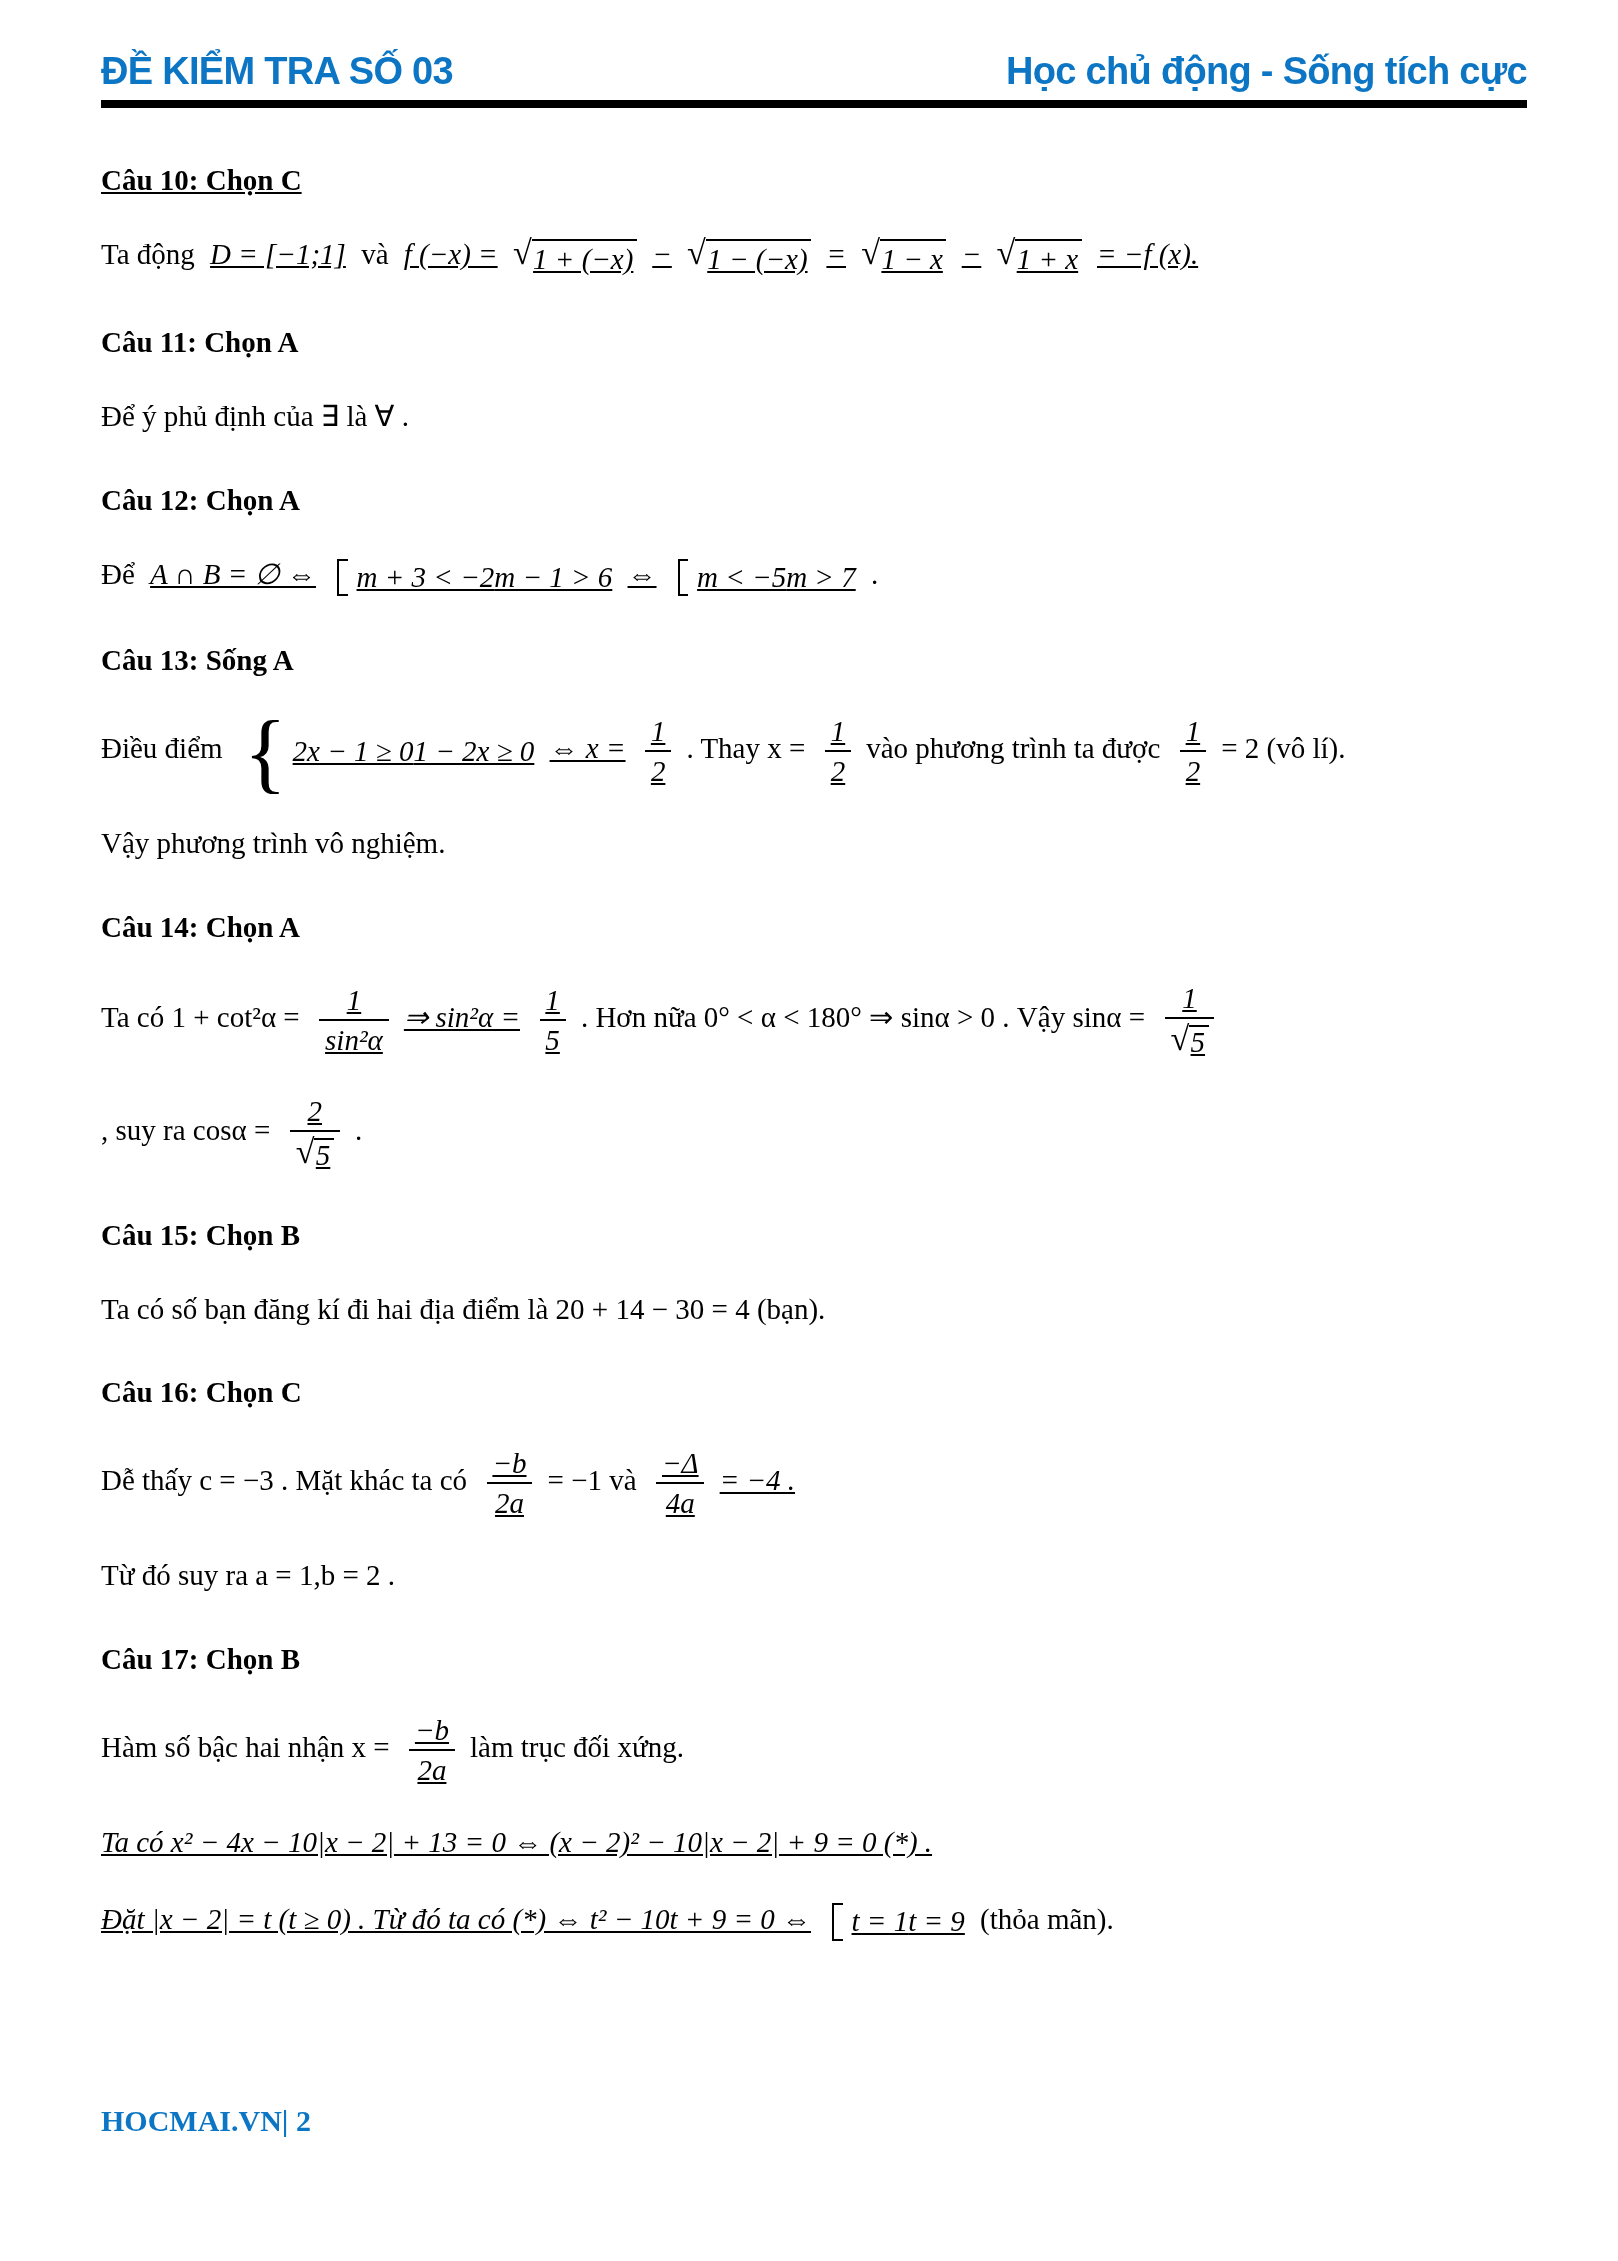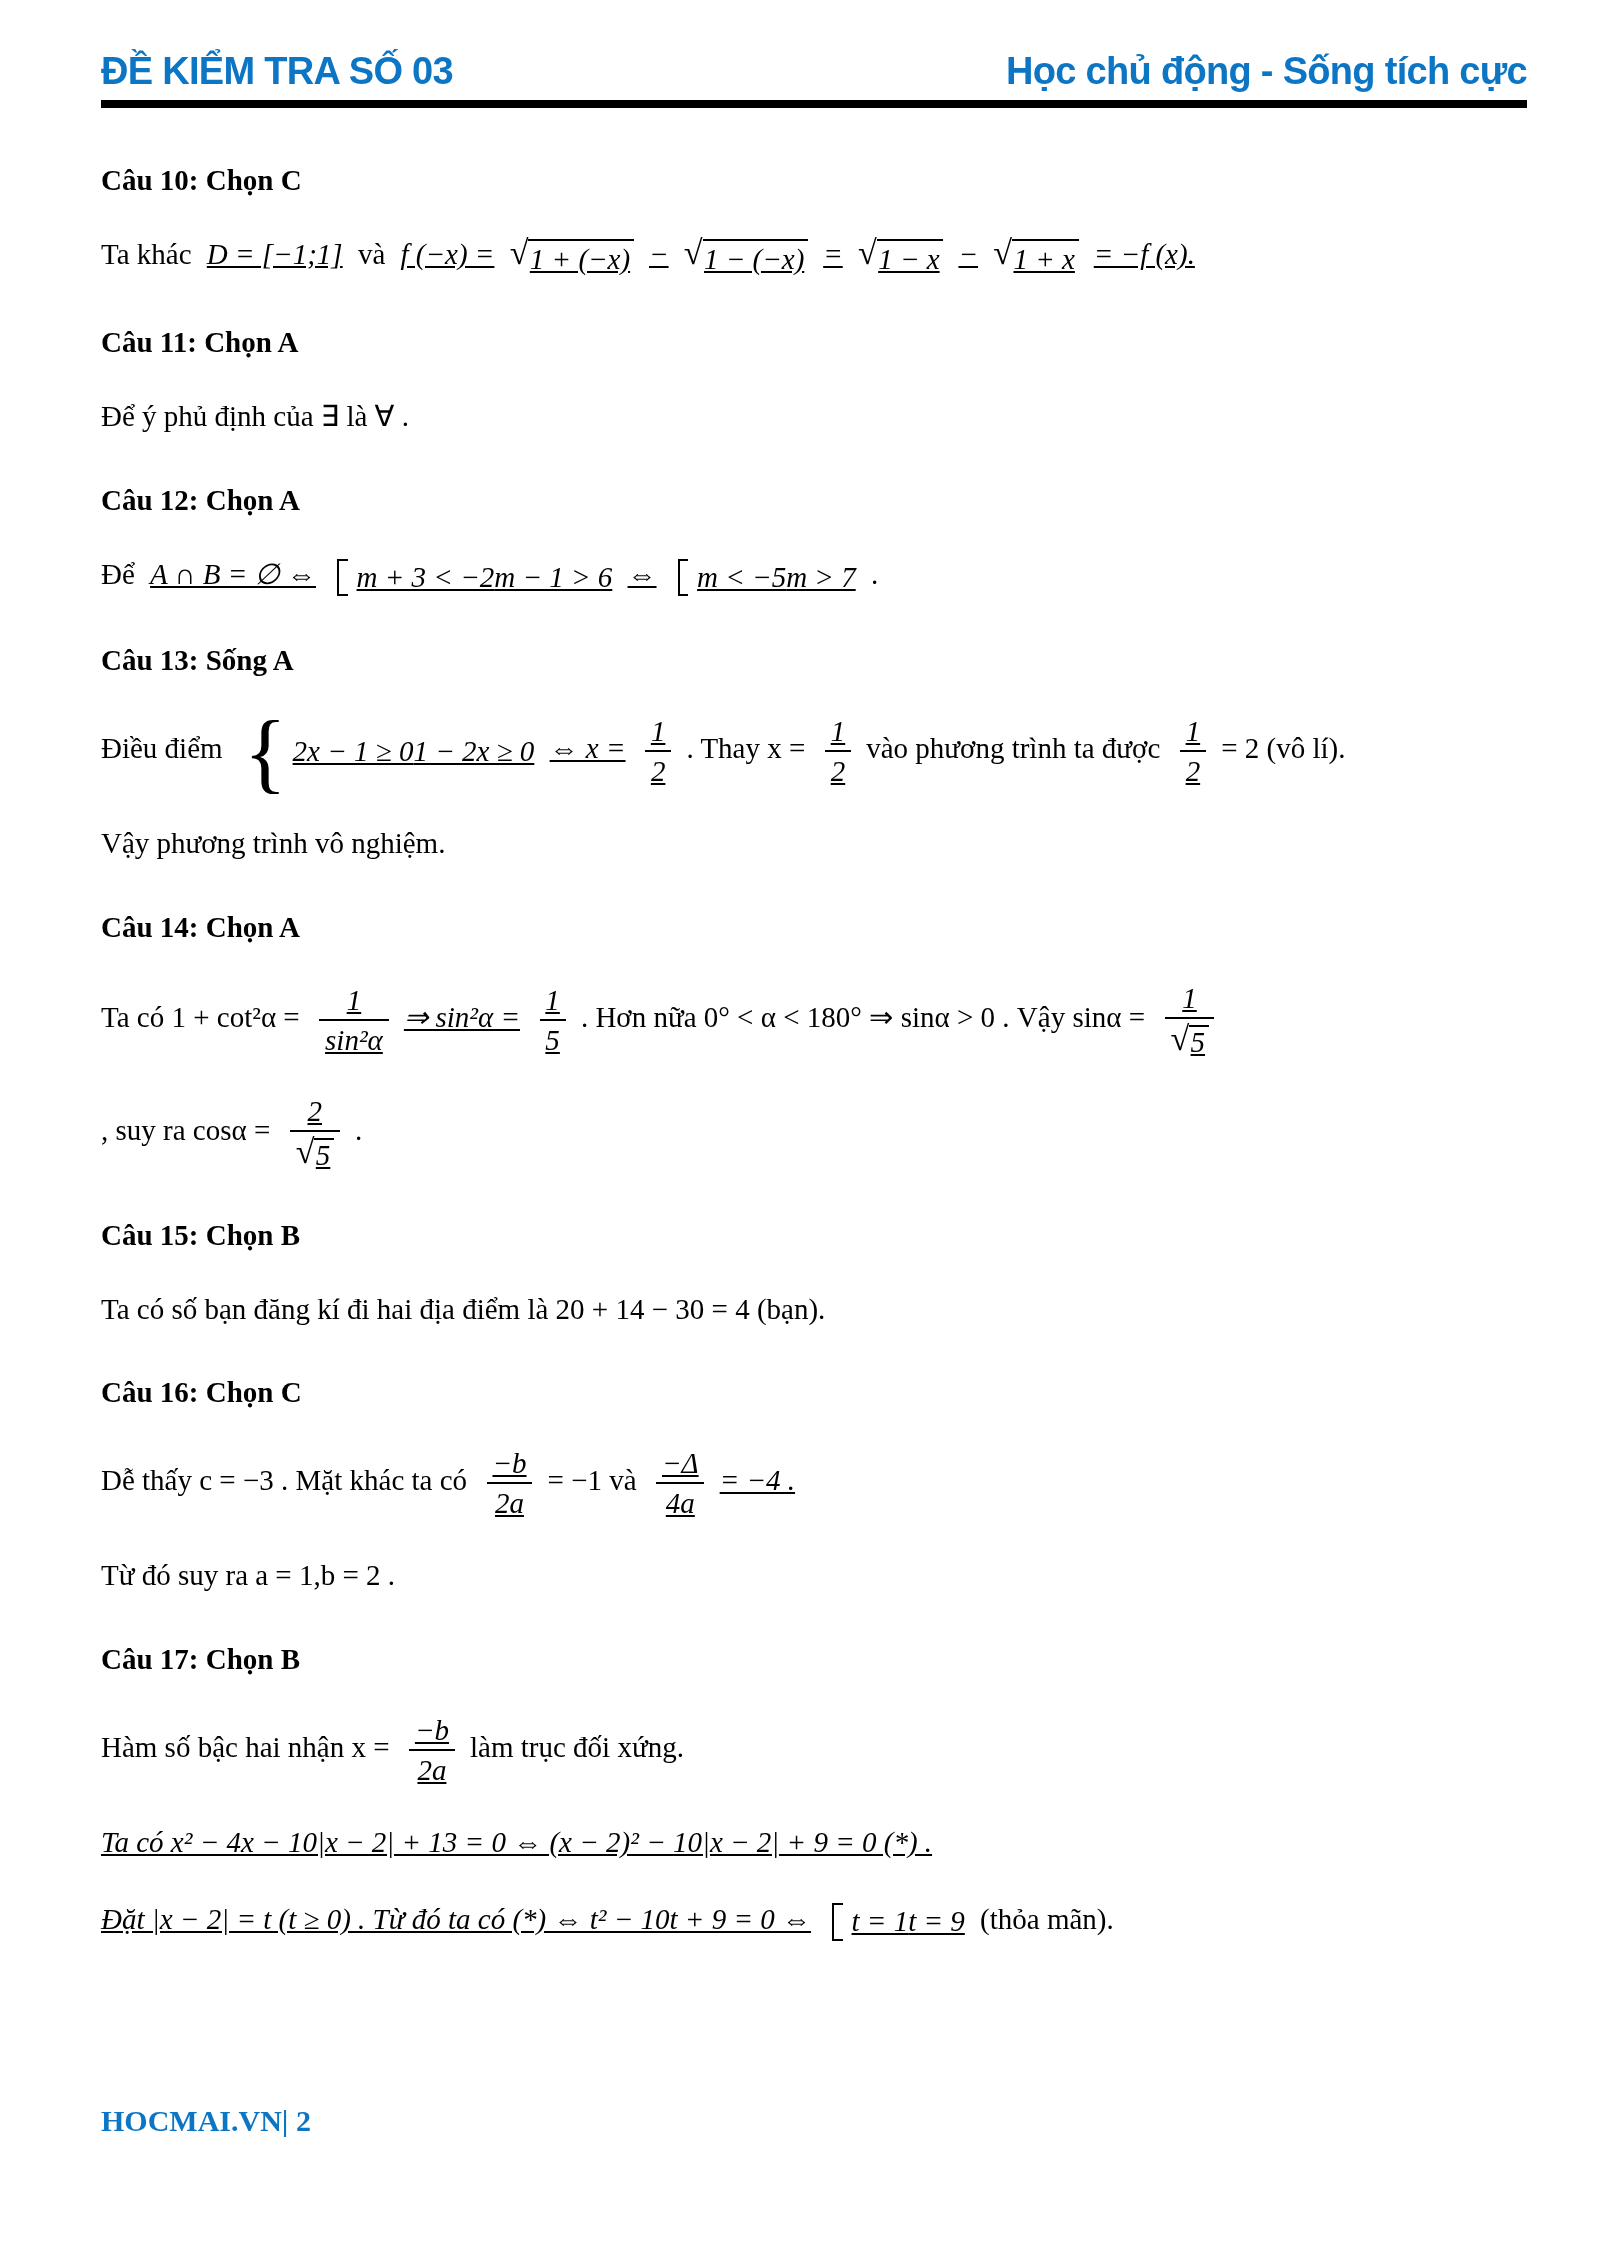--- a/index.html
+++ b/index.html
@@ -30,21 +30,21 @@
   .hdr-rule {
     height: 8px;
     background: #000;
     margin-top: 7.2px;
   }
   
   .qh {
     font-weight: 700;
     margin: 48px 0 0;
   }
-  .qh:first-of-type { margin-top: 56px; }
+  .qh:first-of-type { margin-top: 56px; text-decoration: underline; }
   .line {
     margin: 39px 0 0;
     line-height: 1.3;
   }
   .line > span { margin-right: 8px; }
   .m  { font-style: italic; text-decoration: underline; }
   .vn { font-style: normal; }
   
   .frac {
     display: inline-block;
@@ -107,21 +107,21 @@
 <main class="page">
 
   <header class="hdr">
     <span>ĐỀ KIỂM TRA SỐ 03</span>
     <span>Học chủ động - Sống tích cực</span>
   </header>
   <div class="hdr-rule"></div>
 
   <p class="qh">Câu 10: Chọn C</p>
   <p class="line">
-    <span class="vn">Ta khác</span>
+    <span class="vn">Ta động</span>
     <span class="m">D = [−1;1]</span>
     <span class="vn">và</span>
     <span class="m">f (−x) =</span>
     <span class="sqrt">
         <span class="sign">√</span>
         <span class="body m">1 + (−x)</span>
       </span>
     <span class="m">−</span>
     <span class="sqrt">
         <span class="sign">√</span>

